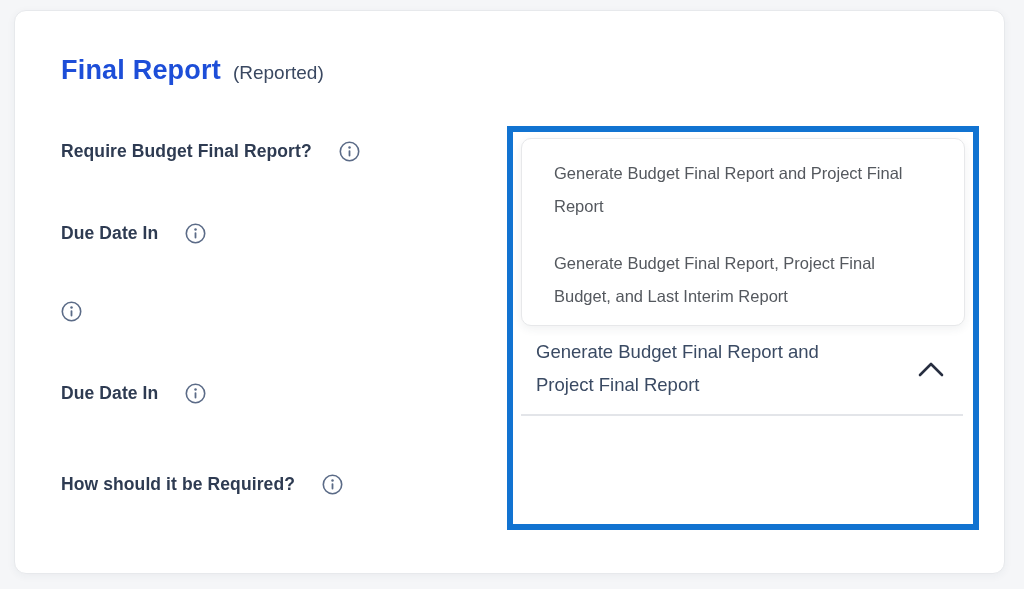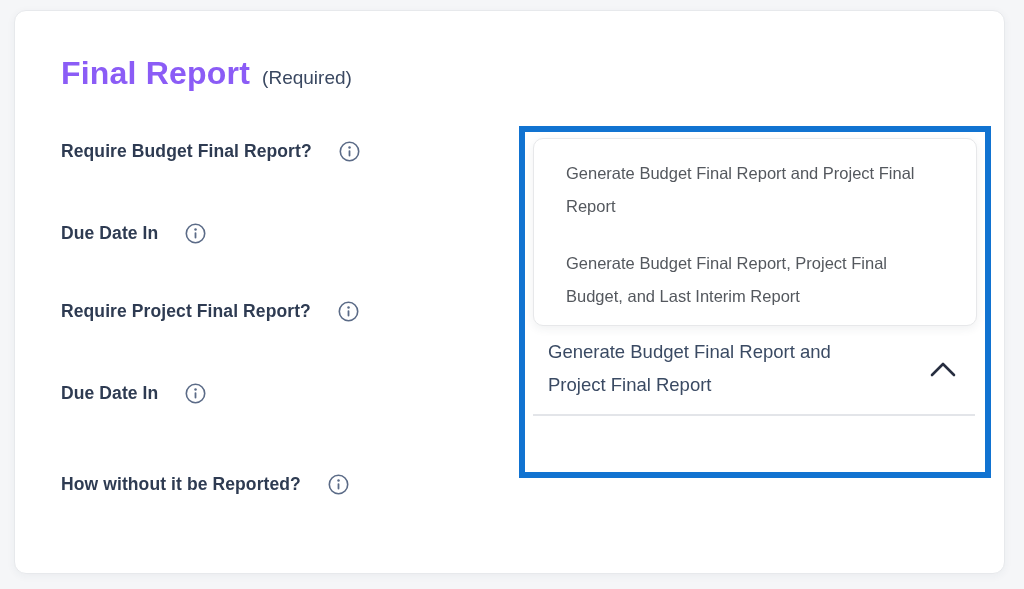--- a/index.html
+++ b/index.html
@@ -20,43 +20,42 @@
     background:var(--card-bg,#fff);
     border:1px solid #e7e9ec;
     border-radius:12px;
     box-shadow:0 2px 8px rgba(40,50,70,.05);
   }
   .card-header{
     position:absolute;left:46px;top:44px;
     display:flex;align-items:baseline;gap:12px;white-space:nowrap;
   }
   .card-title{
-    font-size:32px;font-weight:700;color:#8b5cf6;letter-spacing:.2px;
+    font-size:27px;font-weight:700;color:#1d4ed8;letter-spacing:.2px;
   }
   .card-required{
     font-size:19px;font-weight:400;color:#3a4861;
   }
   .field-row{
     position:absolute;left:46px;
     display:flex;align-items:center;gap:27px;white-space:nowrap;
   }
   .field-label{
     font-size:17.5px;font-weight:700;color:#2e3b52;letter-spacing:.1px;
   }
   .info-icon{
     width:21px;height:21px;color:#5b6b87;display:block;cursor:pointer;
   }
   .row-1{top:130px;} .row-2{top:212px;} .row-3{top:290px;}
   .row-4{top:372px;} .row-5{top:463px;}
 
   .focus-box{
-    position:absolute;left:492px;top:115px;width:472px;height:352px;
+    position:absolute;left:492px;top:115px;width:472px;height:404px;
     border:6px solid var(--focus-border,#1173d1);
     background:#fff;
-    margin-left:12px;
   }
   .listbox{
     margin:6px 0 0 8px;width:444px;
     background:#fff;
     border:1px solid #e7e8ea;
     border-radius:10px;
     box-shadow:0 3px 10px rgba(40,50,70,.07);
     padding-top:6px;
     overflow:hidden;
   }
@@ -84,21 +83,21 @@
     position:absolute;right:18px;top:26px;display:block;
   }
 </style>
 </head>
 <body>
 
 <div class="card">
 
   <div class="card-header">
     <span class="card-title">Final Report</span>
-    <span class="card-required">(Required)</span>
+    <span class="card-required">(Reported)</span>
   </div>
 
   <div class="field-row row-1">
     <span class="field-label">Require Budget Final Report?</span>
     <svg class="info-icon" viewBox="0 0 21 21">
       <circle cx="10.5" cy="10.5" r="9.2" fill="none" stroke="currentColor" stroke-width="1.6"></circle>
       <circle cx="10.5" cy="6.5" r="1.25" fill="currentColor"></circle>
       <rect x="9.6" y="9.2" width="1.8" height="6.2" rx="0.9" fill="currentColor"></rect>
     </svg>
   </div>
@@ -106,39 +105,38 @@
   <div class="field-row row-2">
     <span class="field-label">Due Date In</span>
     <svg class="info-icon" viewBox="0 0 21 21">
       <circle cx="10.5" cy="10.5" r="9.2" fill="none" stroke="currentColor" stroke-width="1.6"></circle>
       <circle cx="10.5" cy="6.5" r="1.25" fill="currentColor"></circle>
       <rect x="9.6" y="9.2" width="1.8" height="6.2" rx="0.9" fill="currentColor"></rect>
     </svg>
   </div>
 
   <div class="field-row row-3">
-    <span class="field-label">Require Project Final Report?</span>
     <svg class="info-icon" viewBox="0 0 21 21">
       <circle cx="10.5" cy="10.5" r="9.2" fill="none" stroke="currentColor" stroke-width="1.6"></circle>
       <circle cx="10.5" cy="6.5" r="1.25" fill="currentColor"></circle>
       <rect x="9.6" y="9.2" width="1.8" height="6.2" rx="0.9" fill="currentColor"></rect>
     </svg>
   </div>
 
   <div class="field-row row-4">
     <span class="field-label">Due Date In</span>
     <svg class="info-icon" viewBox="0 0 21 21">
       <circle cx="10.5" cy="10.5" r="9.2" fill="none" stroke="currentColor" stroke-width="1.6"></circle>
       <circle cx="10.5" cy="6.5" r="1.25" fill="currentColor"></circle>
       <rect x="9.6" y="9.2" width="1.8" height="6.2" rx="0.9" fill="currentColor"></rect>
     </svg>
   </div>
 
   <div class="field-row row-5">
-    <span class="field-label">How without it be Reported?</span>
+    <span class="field-label">How should it be Required?</span>
     <svg class="info-icon" viewBox="0 0 21 21">
       <circle cx="10.5" cy="10.5" r="9.2" fill="none" stroke="currentColor" stroke-width="1.6"></circle>
       <circle cx="10.5" cy="6.5" r="1.25" fill="currentColor"></circle>
       <rect x="9.6" y="9.2" width="1.8" height="6.2" rx="0.9" fill="currentColor"></rect>
     </svg>
   </div>
 
   <div class="focus-box">
 
     <div class="listbox">

